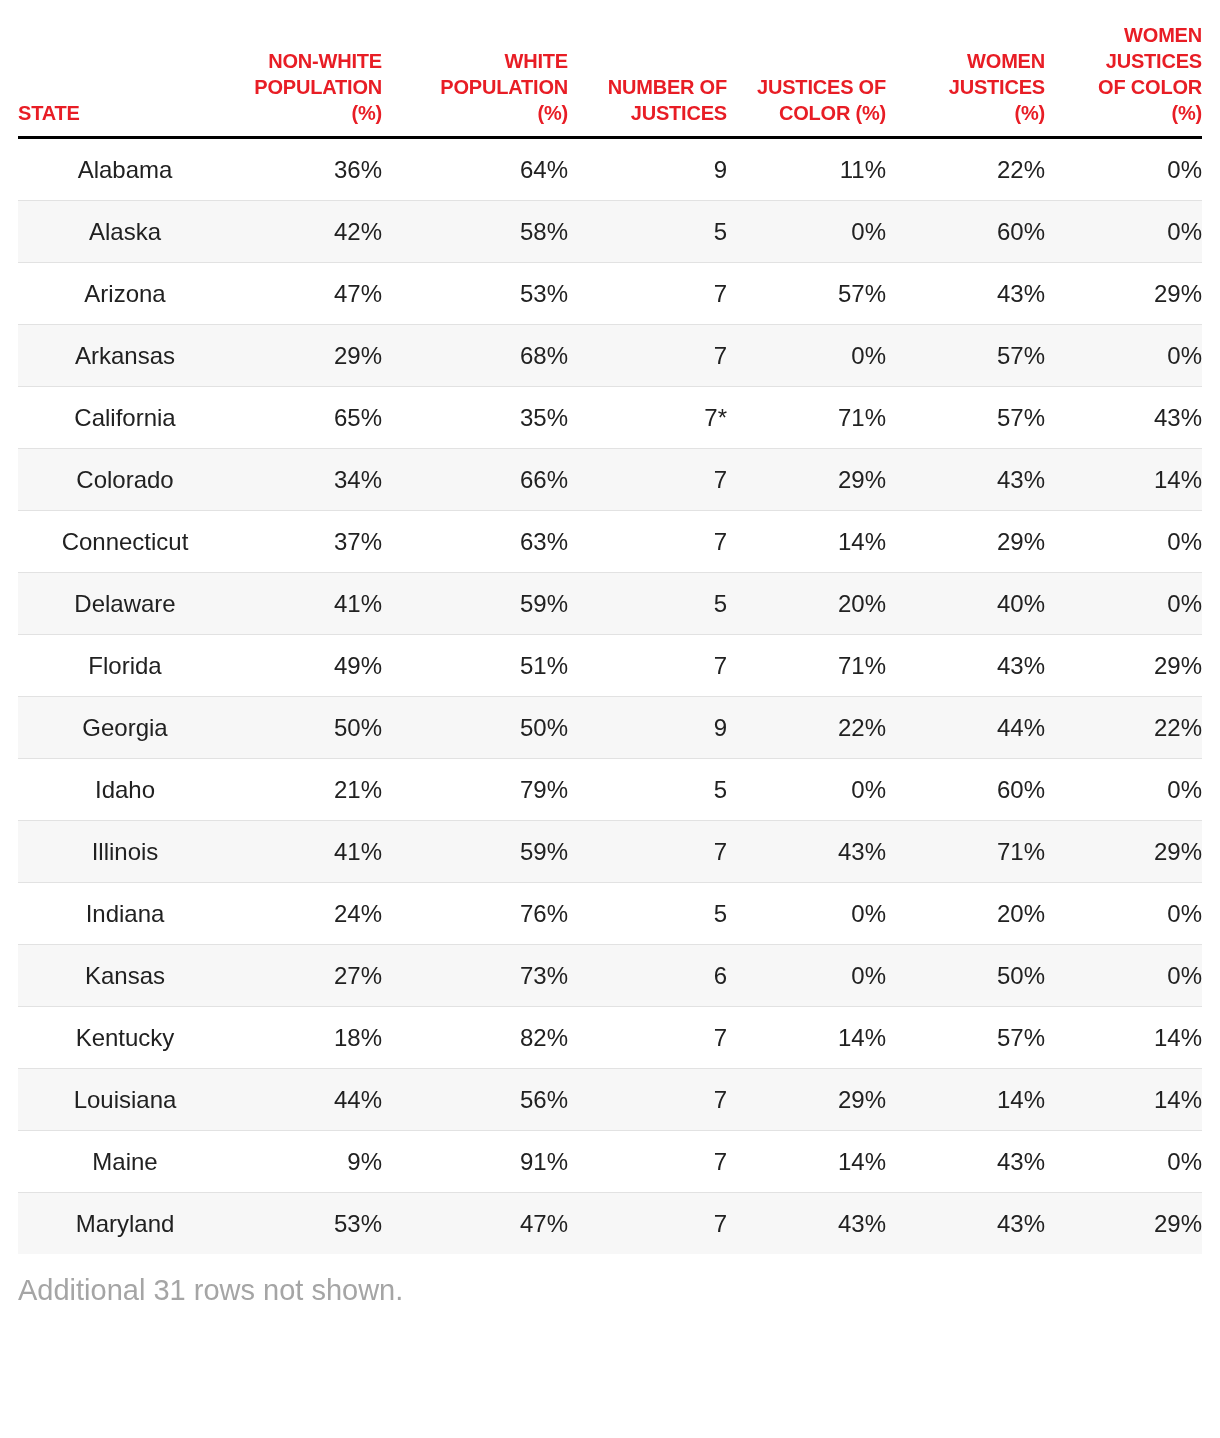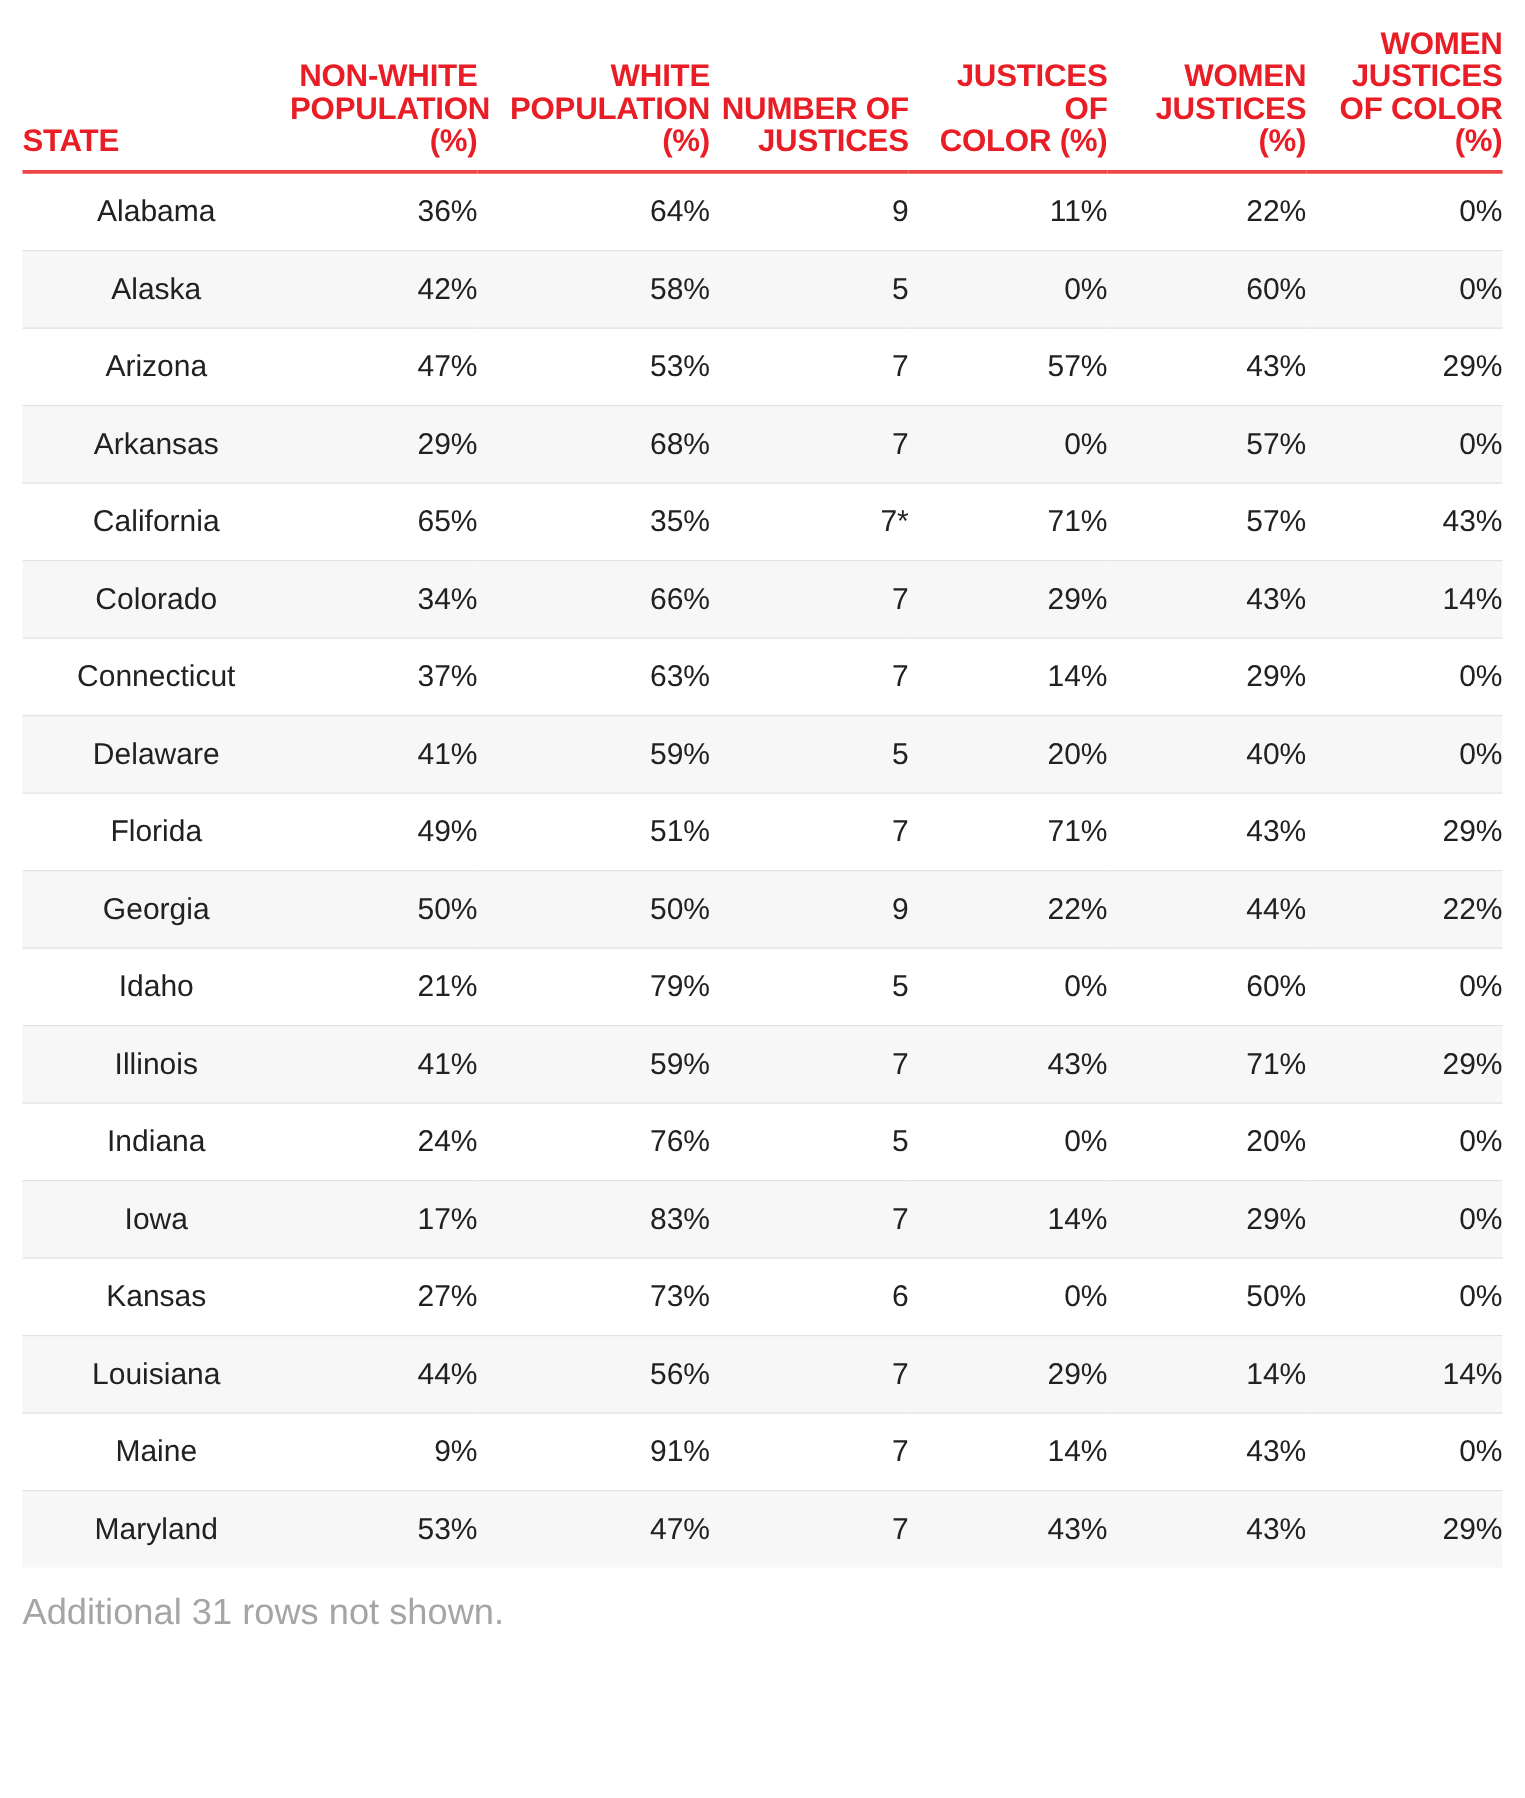--- a/index.html
+++ b/index.html
@@ -25,28 +25,28 @@
   col.c-nonwhite { width: 150px; }
   col.c-white    { width: 186px; }
   col.c-num      { width: 159px; }
   col.c-joc      { width: 159px; }
   col.c-women    { width: 159px; }
   col.c-wjoc     { width: 157px; }
 
   thead th {
     color: #e81d25;
     font-weight: bold;
-    font-size: 25px;
+    font-size: 20px;
     line-height: 26px;
     letter-spacing: -0.2px;
     vertical-align: bottom;
     text-align: right;
     padding: 22px 0 10px 0;
     white-space: pre-line;
-    border-bottom: 3px solid #ef4444;
+    border-bottom: 3px solid #000000;
   }
   thead th.left { text-align: left; }
 
   tbody td {
     font-size: 24px;
     color: #212121;
     height: 61px;
     padding: 0;
     text-align: right;
     vertical-align: middle;
@@ -210,38 +210,38 @@
         <tr>
           <td class="left">Indiana</td>
           <td>24%</td>
           <td>76%</td>
           <td>5</td>
           <td>0%</td>
           <td>20%</td>
           <td>0%</td>
         </tr>
         <tr>
-          <td class="left">Iowa</td>
-          <td>17%</td>
-          <td>83%</td>
-          <td>7</td>
-          <td>14%</td>
-          <td>29%</td>
-          <td>0%</td>
-        </tr>
-        <tr>
           <td class="left">Kansas</td>
           <td>27%</td>
           <td>73%</td>
           <td>6</td>
           <td>0%</td>
           <td>50%</td>
           <td>0%</td>
         </tr>
         <tr>
+          <td class="left">Kentucky</td>
+          <td>18%</td>
+          <td>82%</td>
+          <td>7</td>
+          <td>14%</td>
+          <td>57%</td>
+          <td>14%</td>
+        </tr>
+        <tr>
           <td class="left">Louisiana</td>
           <td>44%</td>
           <td>56%</td>
           <td>7</td>
           <td>29%</td>
           <td>14%</td>
           <td>14%</td>
         </tr>
         <tr>
           <td class="left">Maine</td>

